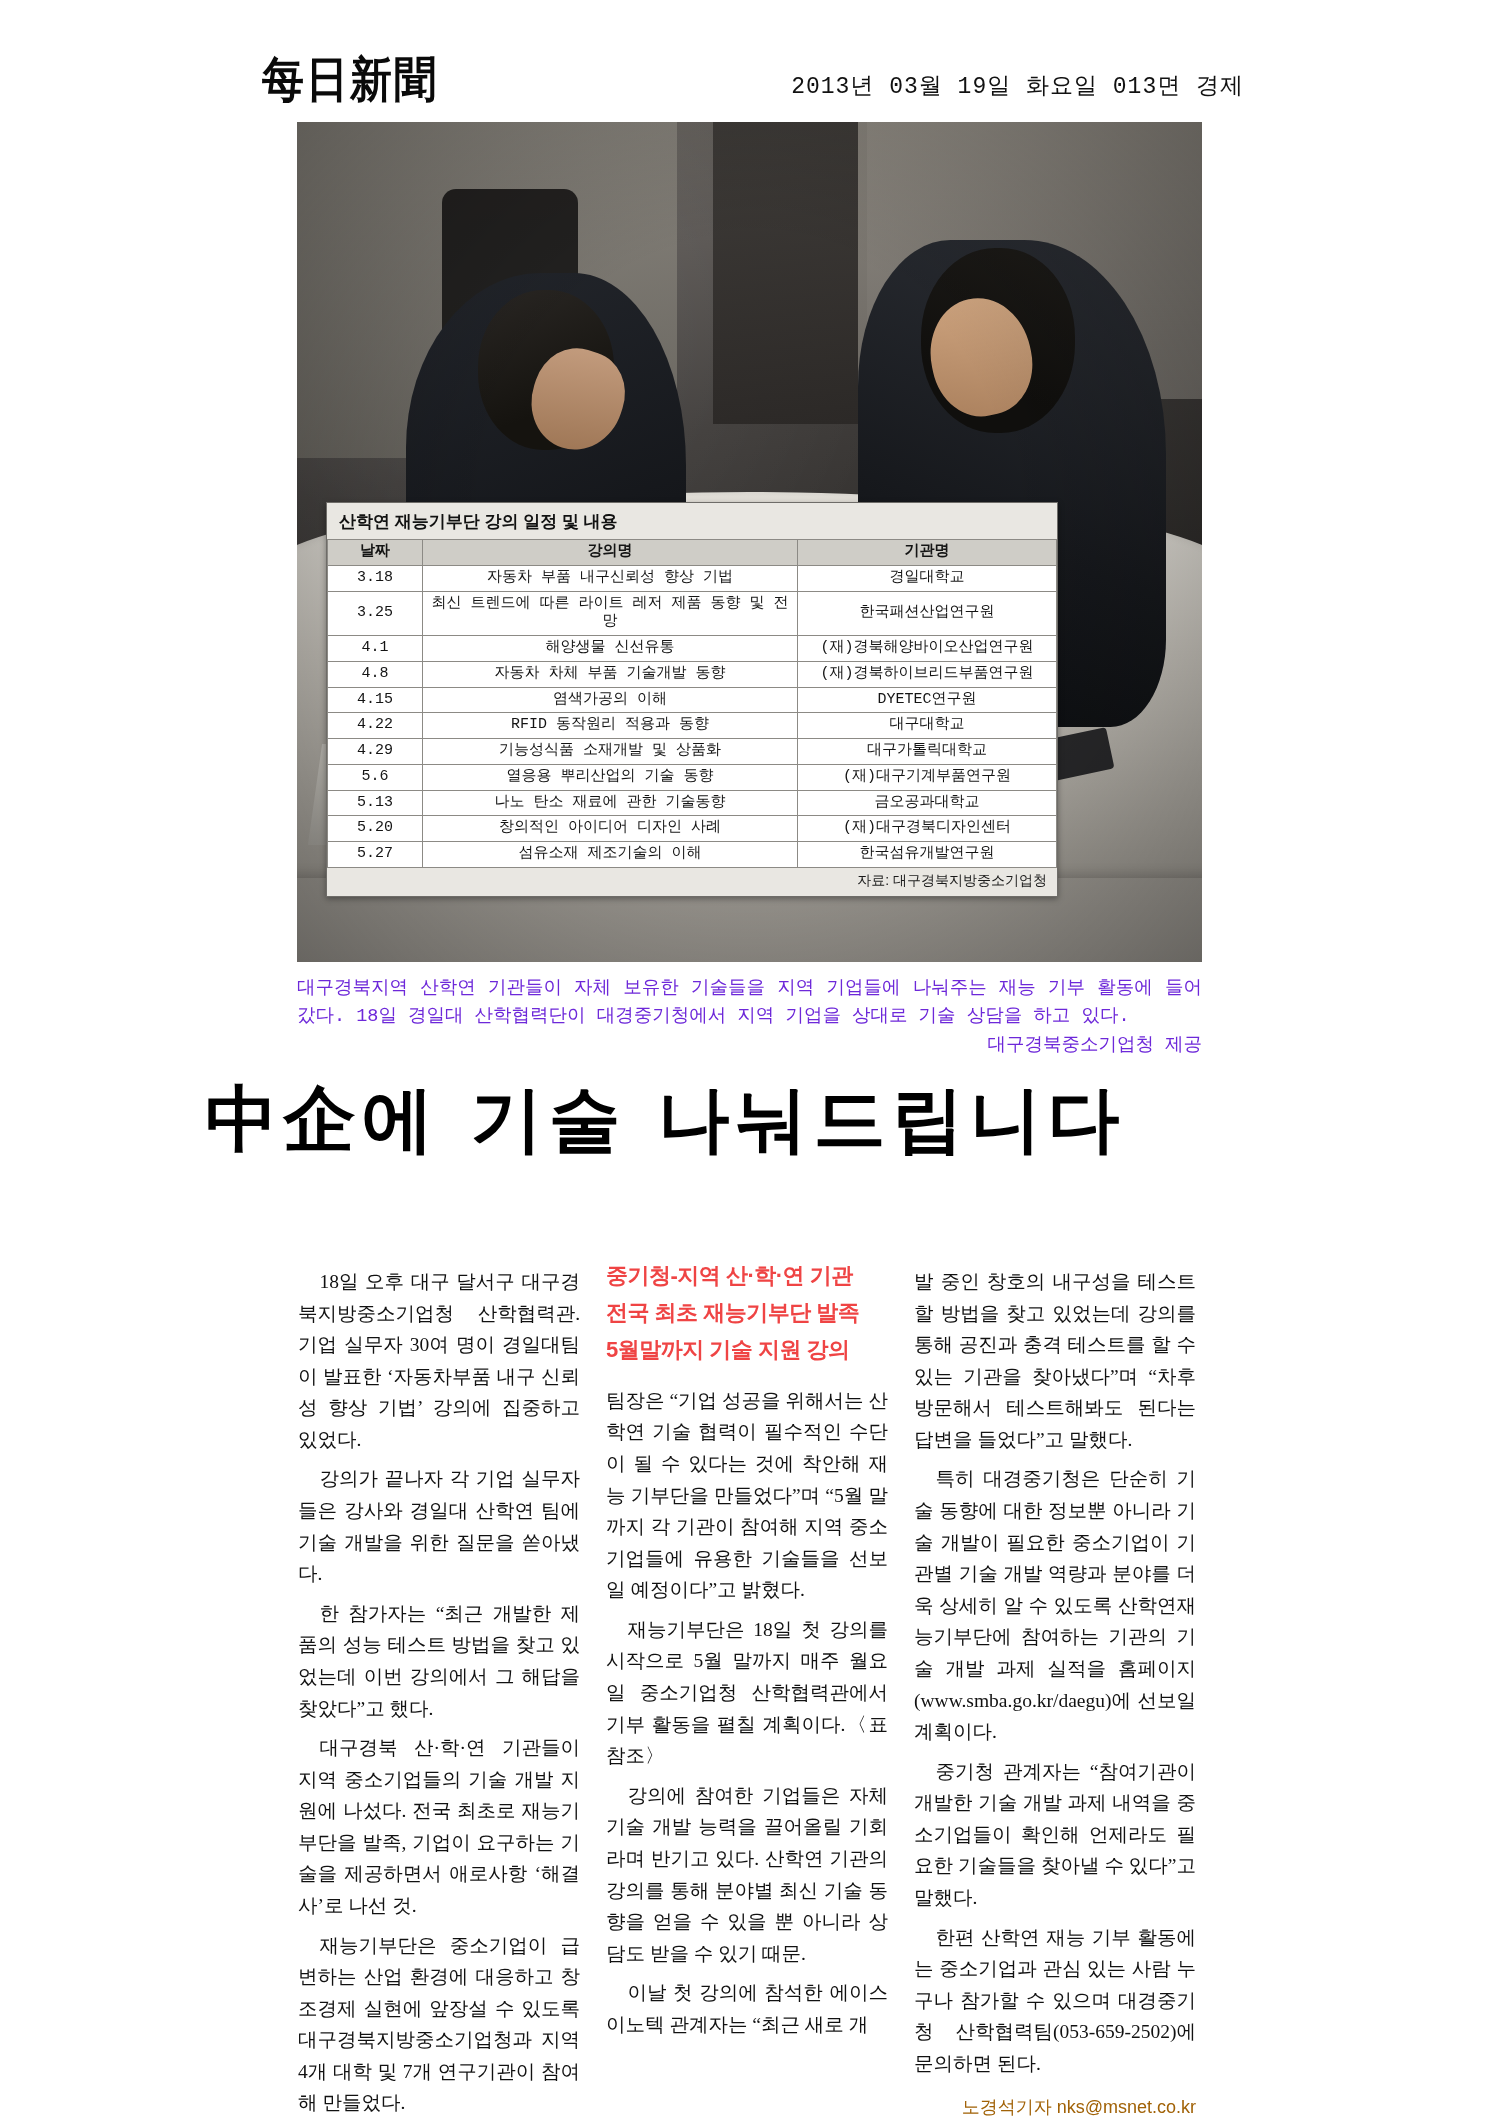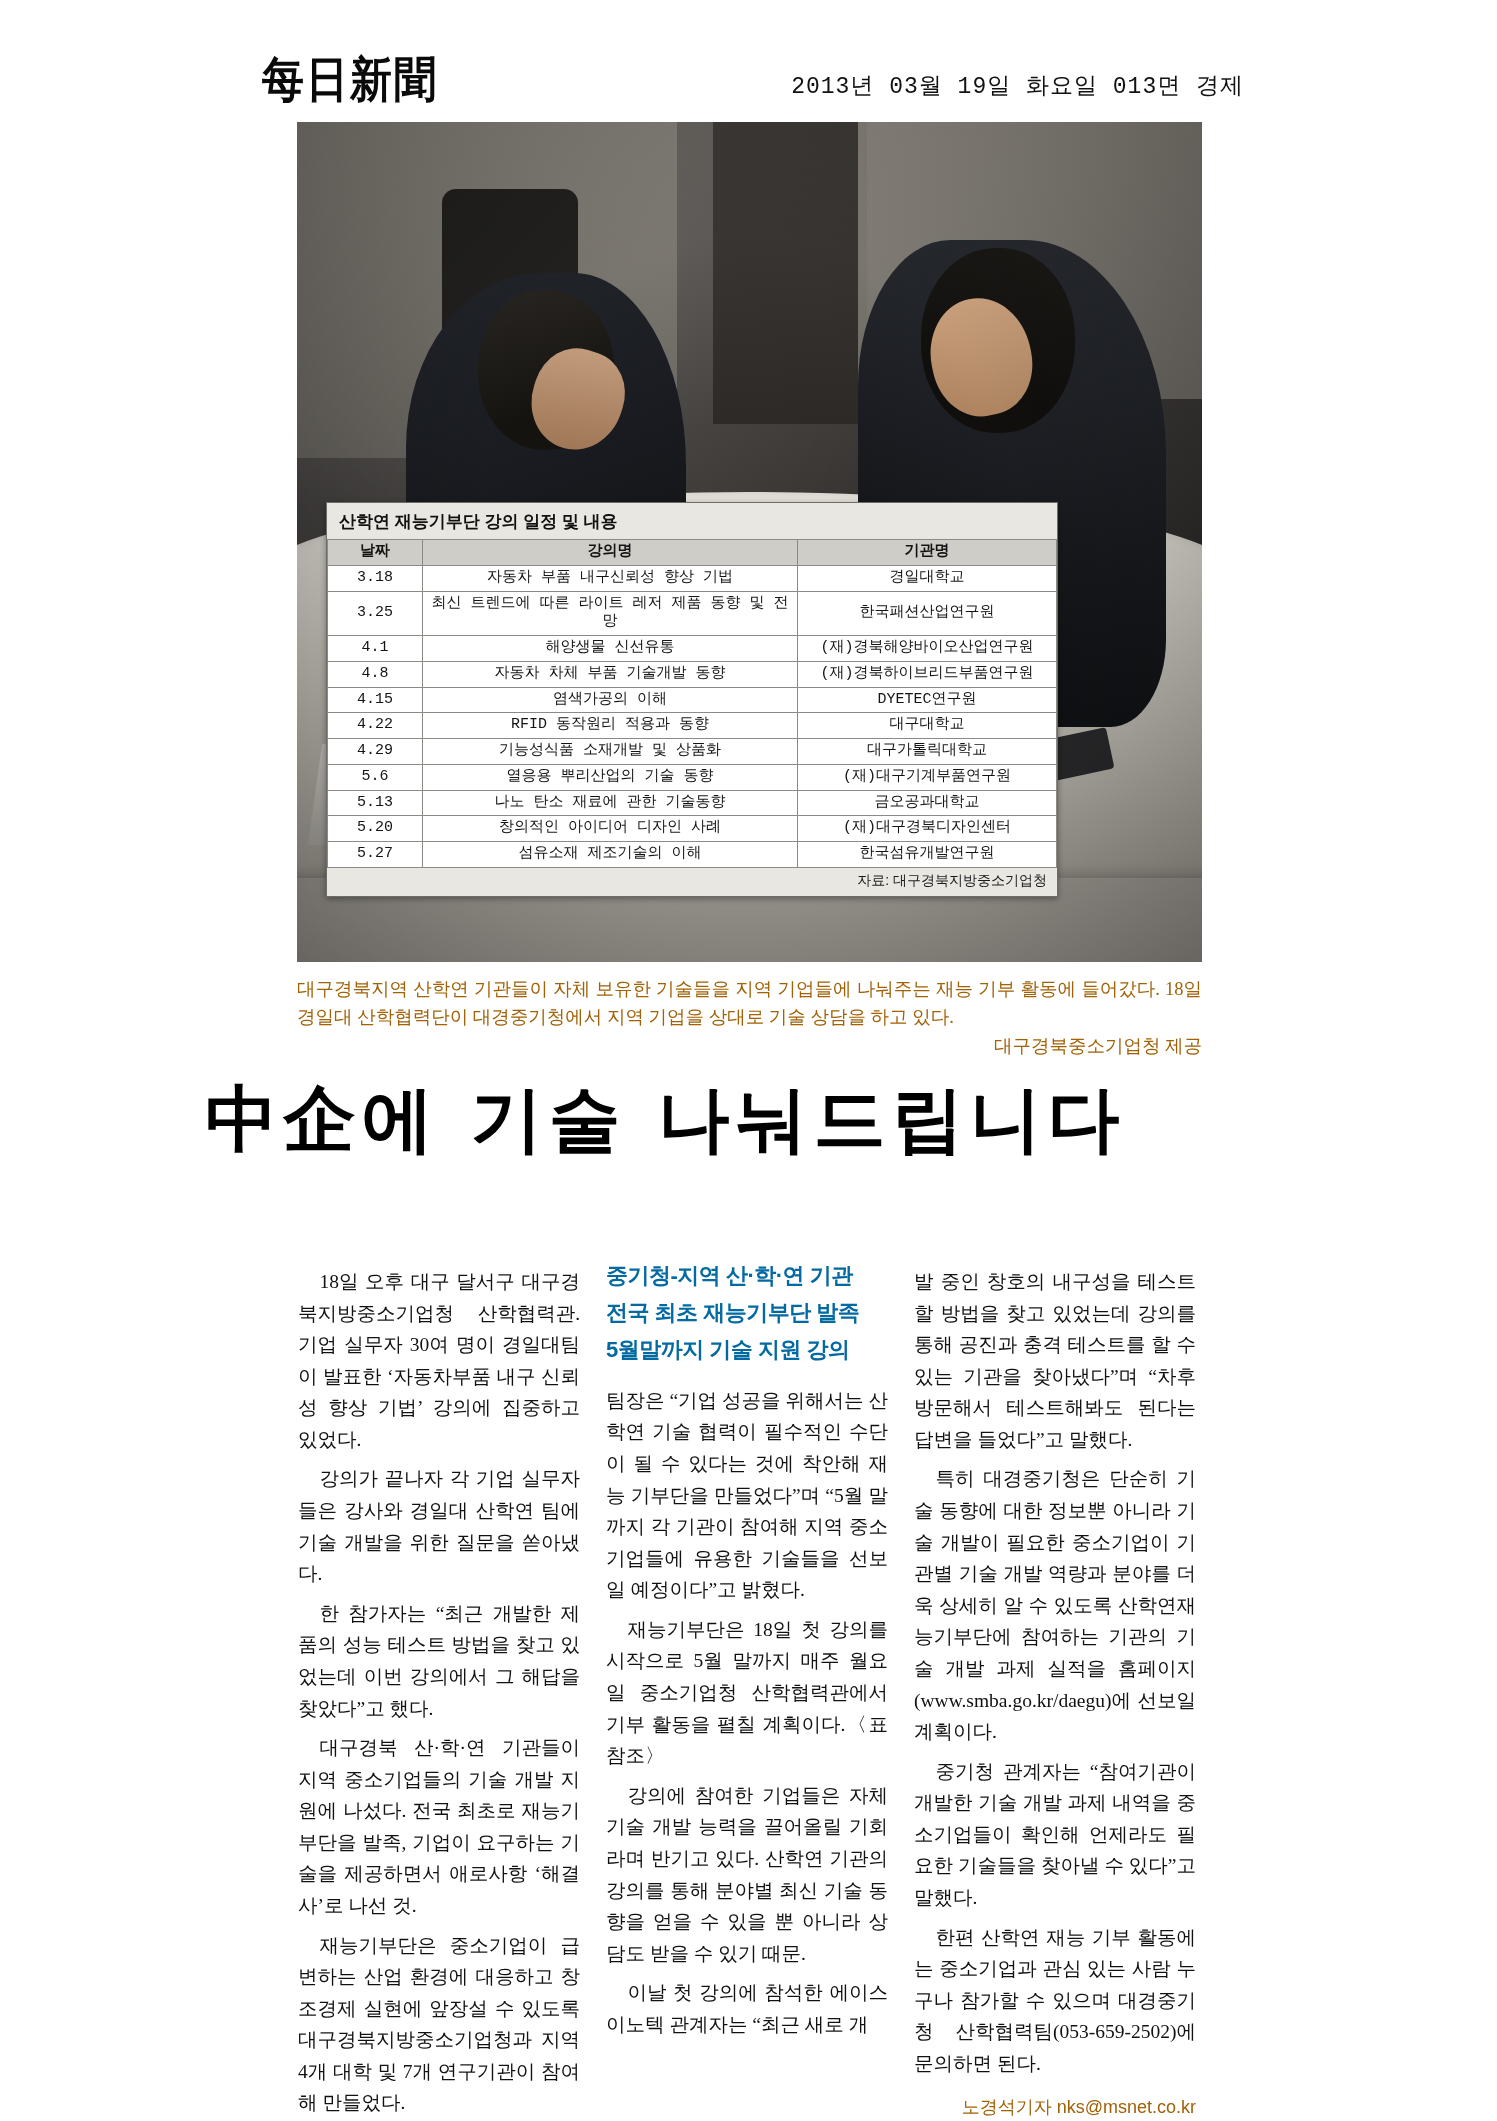--- a/index.html
+++ b/index.html
@@ -234,22 +234,22 @@
   }
 
   
   .caption {
     position: absolute;
     top: 975px;
     left: 297px;
     width: 905px;
     font-size: 18.5px;
     line-height: 1.52;
-    color: #a16207;
-    font-family: Liberation Serif, serif;
+    color: #6d28d9;
+    font-family: Liberation Mono, monospace;
     text-align: justify;
   }
   .caption .credit {
     display: block;
     text-align: right;
     margin-top: 1px;
   }
 
   
   .headline {
@@ -287,21 +287,21 @@
     margin: 8px 0 0 0;
     text-indent: 1.1em;
   }
   .col p.noindent { text-indent: 0; }
   .subhead {
     font-family: "Liberation Sans", sans-serif;
     font-weight: bold;
     font-size: 22px;
     line-height: 1.68;
     letter-spacing: -0.5px;
-    color: #0369a1;
+    color: #ef4444;
     margin-bottom: 16px;
     text-align: left;
   }
   .byline {
     margin-top: 14px;
     font-size: 18px;
     text-align: right;
     font-family: "Liberation Sans", sans-serif;
     color: #a16207;
   }

